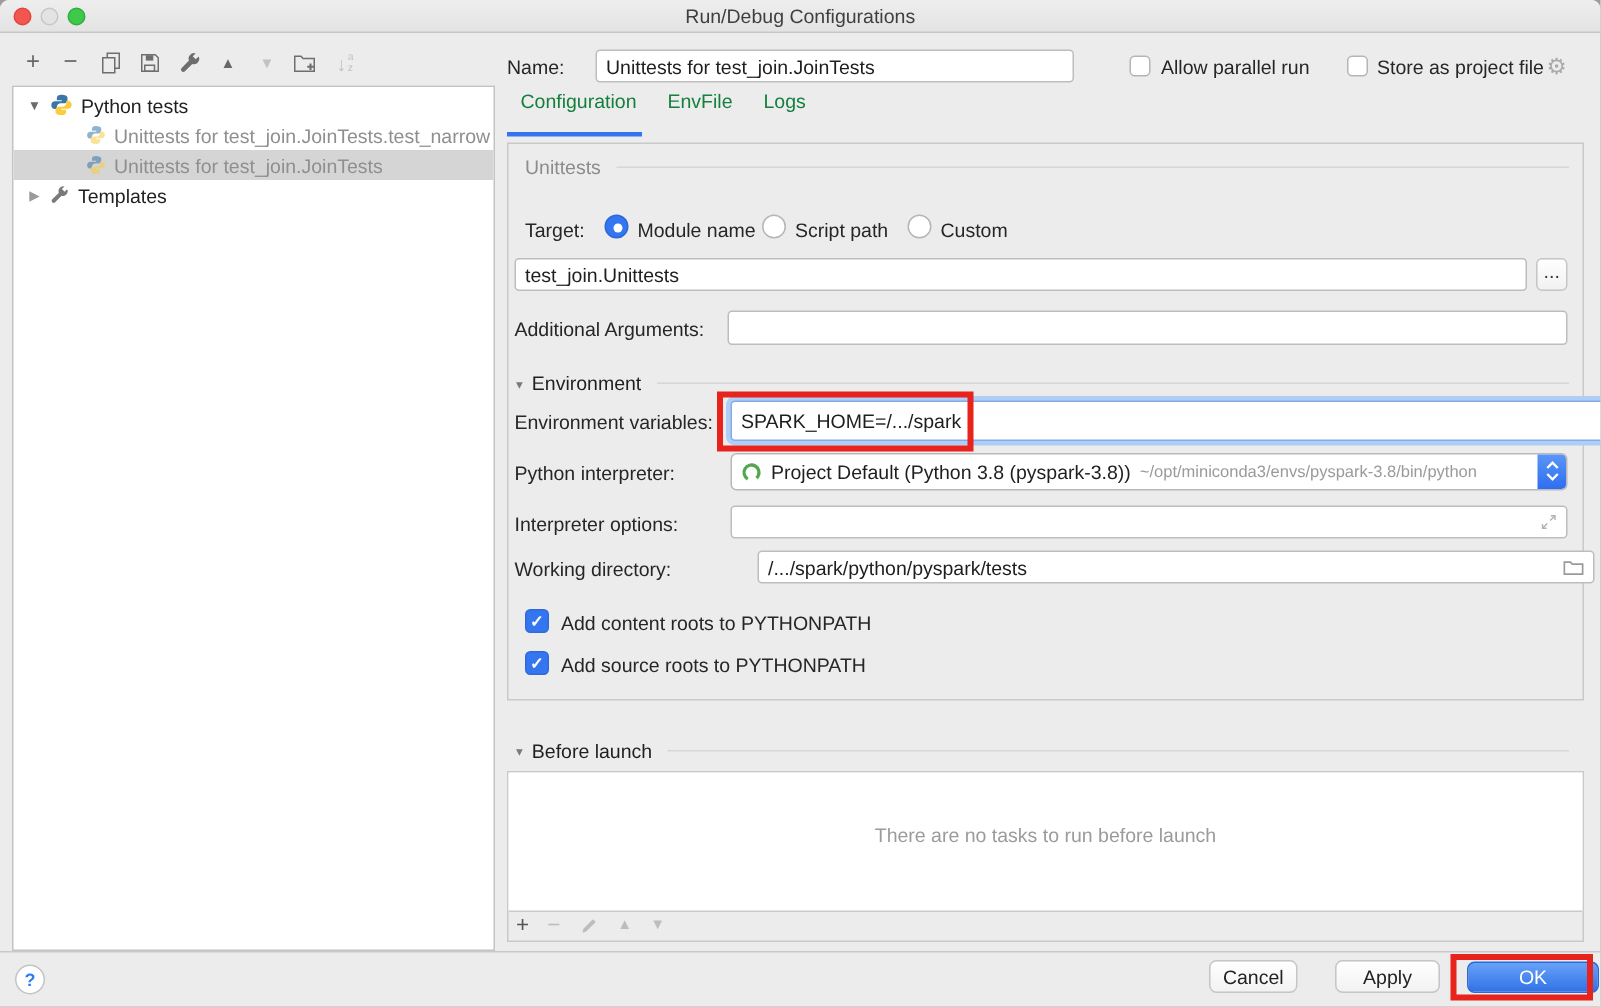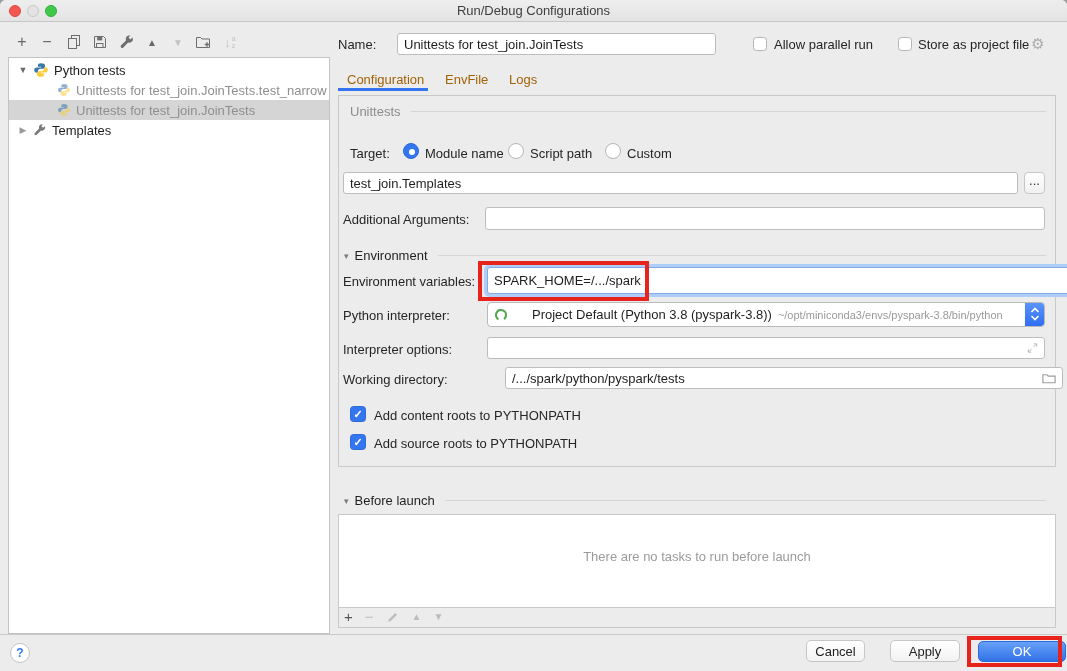--- a/index.html
+++ b/index.html
@@ -29,34 +29,34 @@
   .lbl{position:absolute;color:#262626;white-space:nowrap;}
   .field{position:absolute;background:#fff;border:1px solid #bdbdbd;border-radius:3px;box-sizing:border-box;display:flex;align-items:center;padding:0 6px;color:#1e1e1e;white-space:nowrap;overflow:hidden;}
   .field .trail{position:absolute;right:5px;top:50%;transform:translateY(-50%);display:inline-flex;}
 
   .cb{position:absolute;width:14px;height:14px;border:1px solid #b5b5b5;border-radius:3.5px;background:#fff;box-sizing:border-box;}
   .cb.checked{width:16px;height:16px;background:#3476f0;border:1px solid #2f6ad8;color:#fff;display:flex;align-items:center;justify-content:center;font-size:11px;font-weight:bold;}
   .radio{position:absolute;width:16px;height:16px;border-radius:50%;border:1px solid #b5b5b5;background:#fff;box-sizing:border-box;}
   .radio.sel{background:#3476f0;border-color:#2b68d9;}
   .radio.sel::after{content:"";position:absolute;left:5px;top:5px;width:6px;height:6px;border-radius:50%;background:#fff;}
 
-  .tab{position:absolute;top:72px;color:#a16207;cursor:default;}
+  .tab{position:absolute;top:60px;color:#15803d;cursor:default;}
   .tab-underline{position:absolute;left:338px;top:88px;width:90px;height:3px;background:#3574f0;}
 
   .panel-box{position:absolute;left:338px;top:95px;width:718px;height:372px;border:1px solid #c9c9c9;box-sizing:border-box;}
   .group{position:absolute;display:flex;align-items:center;}
   .group .gh-label{white-space:nowrap;}
   .group .gh-label.dim{color:#8c8c8c;}
   .group .arrow{font-size:9px;color:#7a7a7a;margin-right:6px;}
   .group-line{flex:1;height:1px;background:#d6d6d6;margin-left:10px;}
 
   .mini-btn{position:absolute;border:1px solid #c6c6c6;border-radius:4px;background:linear-gradient(#ffffff,#f1f1f1);display:flex;align-items:center;justify-content:center;box-sizing:border-box;color:#333;}
 
   .combo{position:absolute;background:#fff;border:1px solid #b9b9b9;border-radius:4px;box-sizing:border-box;display:flex;align-items:center;padding:0 24px 0 6px;white-space:nowrap;overflow:hidden;}
-  .combo .main{margin-left:24px;text-align:center;}
+  .combo .main{margin-left:6px;text-align:center;}
   .combo .path{margin-left:6px;font-size:11px;color:#9a9a9a;}
   .stepper{position:absolute;right:-1px;top:-1px;width:20px;height:24px;border-radius:0 4px 4px 0;background:linear-gradient(#5b97f8,#2f6ef0);display:flex;align-items:center;justify-content:center;}
 
   .focus-ring{box-shadow:0 0 0 3px #aecdf7;border-color:#84abe8;}
 
   .bl-box{position:absolute;left:338px;top:514px;width:718px;height:114px;border:1px solid #c9c9c9;box-sizing:border-box;}
   .bl-white{position:absolute;left:0;top:0;right:0;height:92px;background:#fff;border-bottom:1px solid #c9c9c9;}
   .bl-empty{position:absolute;left:0;right:0;top:34px;text-align:center;color:#9b9b9b;}
   .bl-toolbar{position:absolute;left:0;right:0;bottom:0;height:21px;display:flex;align-items:center;padding-left:5px;gap:12px;}
   .bl-tb{font-size:13px;color:#bdbdbd;display:inline-flex;align-items:center;}
@@ -192,21 +192,21 @@
 
   <span class="lbl" style="left:350px;top:146px">Target:</span>
   <span class="radio sel" style="left:403px;top:143px"></span>
   <span class="lbl" style="left:425px;top:146px">Module name</span>
   <span class="radio" style="left:508px;top:143px"></span>
   <span class="lbl" style="left:530px;top:146px">Script path</span>
   <span class="radio" style="left:605px;top:143px"></span>
   <span class="lbl" style="left:627px;top:146px">Custom</span>
 
   <div class="field" style="left:343px;top:172px;width:675px;height:22px">
-      <span>test_join.Templates</span>
+      <span>test_join.Unittests</span>
     </div>
   <div class="mini-btn" style="left:1024px;top:172px;width:21px;height:22px">
       <span style="margin-top:-6px">...</span>
     </div>
 
   <span class="lbl" style="left:343px;top:212px">Additional Arguments:</span>
   <div class="field" style="left:485px;top:207px;width:560px;height:23px">
       <span></span>
     </div>
 

